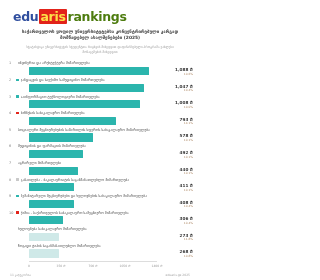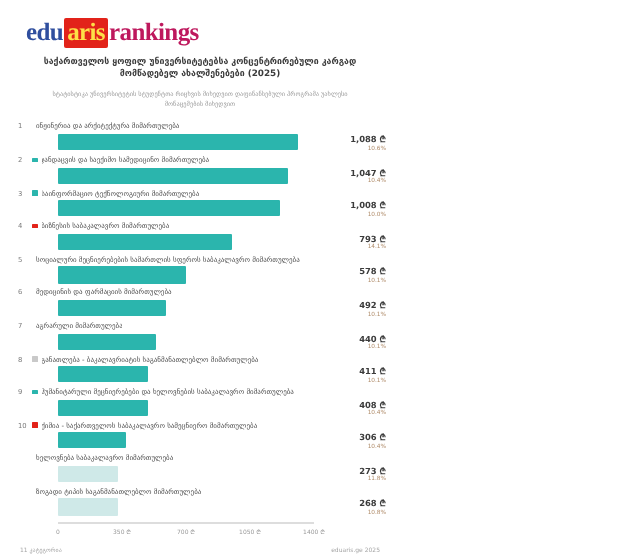--- a/index.html
+++ b/index.html
@@ -11,29 +11,29 @@
     position:relative;
   }
   .page{
     width:200px;height:280px;
     box-sizing:border-box;
     padding:6px 5px 0 5px;
     position:relative;
   }
 
   
-  .logo-row{ display:flex; align-items:center; justify-content:flex-start; padding-left:8px; margin-top:3px;font-family:Liberation Serif, serif;}
+  .logo-row{ display:flex; align-items:center; justify-content:flex-start; padding-left:8px; margin-top:3px;}
   .logo{ display:flex; align-items:baseline; font-weight:bold; font-size:12.5px; letter-spacing:-0.3px;}
   .logo .edu{ color:#2f4e9e; }
   .logo .aris{
     background:#e2231a; color:#fde047;
     padding:0px 1.5px; margin:0 0.5px;
     border-radius:1px;
   }
-  .logo .rankings{ color:#be185d; }
+  .logo .rankings{ color:#4d7c0f; }
 
   
   .title{
     margin:5px 10px 0 10px;
     text-align:center;
     font-size:4.4px;
     line-height:1.45;
     color:#3b3b3b;
     font-weight:bold;
   }

